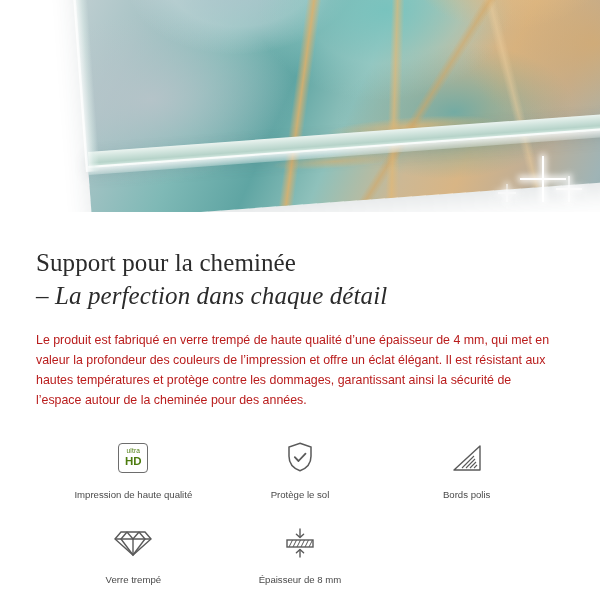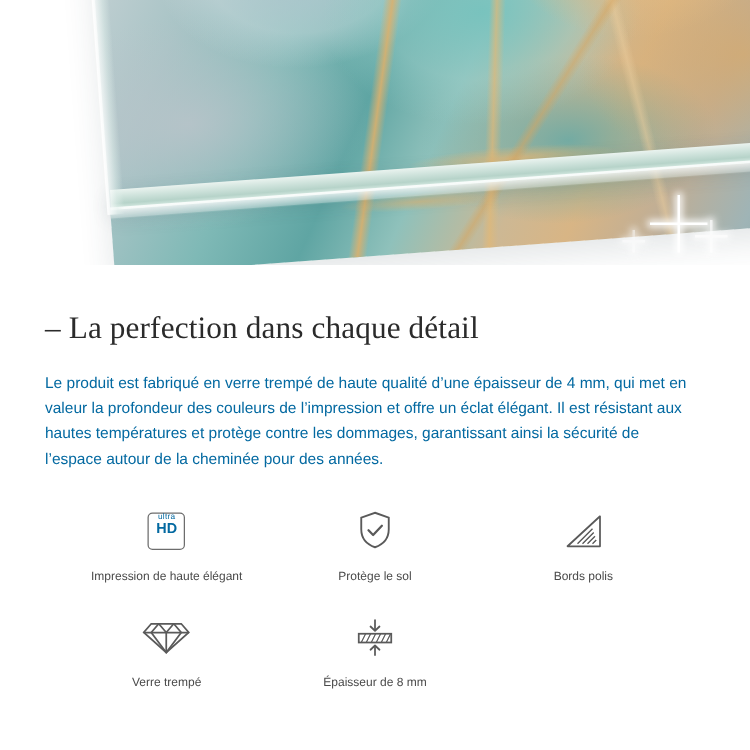--- a/index.html
+++ b/index.html
@@ -128,23 +128,23 @@
   }
   h1.title {
     font-family: "Liberation Serif", serif;
     font-weight: 400;
     color: #2b2b2b;
     font-size: 25px;
     line-height: 1.33;
     margin: 14px 0 0 0;
     letter-spacing: .1px;
   }
-  h1.title .line2 { display: block; }
+  h1.title .line2 { display: block; font-style: italic; }
   p.body {
-    color: #0369a1;
+    color: #b91c1c;
     font-size: 12.4px;
     line-height: 1.62;
     margin: 17px 0 0 0;
     max-width: 524px;
   }
 
   
   .features {
     display: grid;
     grid-template-columns: repeat(3, 1fr);
@@ -173,21 +173,22 @@
     line-height: 1.25;
   }
   .hd-badge {
     width: 28px;
     height: 28px;
     border: 1.6px solid #6d6d6d;
     border-radius: 4px;
     display: flex;
     flex-direction: column;
     align-items: center;
-    color: #0369a1;
+    justify-content: center;
+    color: #4d7c0f;
     line-height: 1;
   }
   .hd-badge .u { font-size: 6.6px; letter-spacing: .2px; }
   .hd-badge .hd { font-size: 11.5px; font-weight: bold; margin-top: 1px; }
 </style>
 </head>
 <body>
 
 <div class="page">
 
@@ -201,36 +202,37 @@
       <div class="glass-left-bevel"></div>
       <div class="sparkle sparkle-1"></div>
       <div class="sparkle sparkle-2"></div>
       <div class="sparkle sparkle-3"></div>
     </div>
   </div>
 
   <div class="content">
 
     <h1 class="title">
+      <span>Support pour la cheminée</span>
       <span class="line2">– La perfection dans chaque détail</span>
     </h1>
 
     <p class="body">Le produit est fabriqué en verre trempé de haute qualité d’une épaisseur de 4 mm, qui met en valeur la profondeur des couleurs de l’impression et offre un éclat élégant. Il est résistant aux hautes températures et protège contre les dommages, garantissant ainsi la sécurité de l’espace autour de la cheminée pour des années.</p>
 
     <div class="features">
 
 
       <div class="feature">
         <div class="feature-icon">
           <div class="hd-badge">
             <span class="u">ultra</span>
             <span class="hd">HD</span>
           </div>
         </div>
-        <div class="feature-label">Impression de haute élégant</div>
+        <div class="feature-label">Impression de haute qualité</div>
       </div>
 
       <div class="feature">
         <div class="feature-icon">
           <svg width="34" height="38" viewBox="0 0 34 38" fill="none" stroke="#5a5a5a" stroke-width="1.5">
             <path d="M17 4.2l11 3.9v9.2c0 7.2-4.7 12.2-11 14.5-6.3-2.3-11-7.3-11-14.5V8.1l11-3.9z"></path>
             <path d="M11.8 18.2l3.7 3.8 7-7.4" stroke-width="1.8" stroke-linecap="round" stroke-linejoin="round"></path>
           </svg>
         </div>
         <div class="feature-label">Protège le sol</div>

